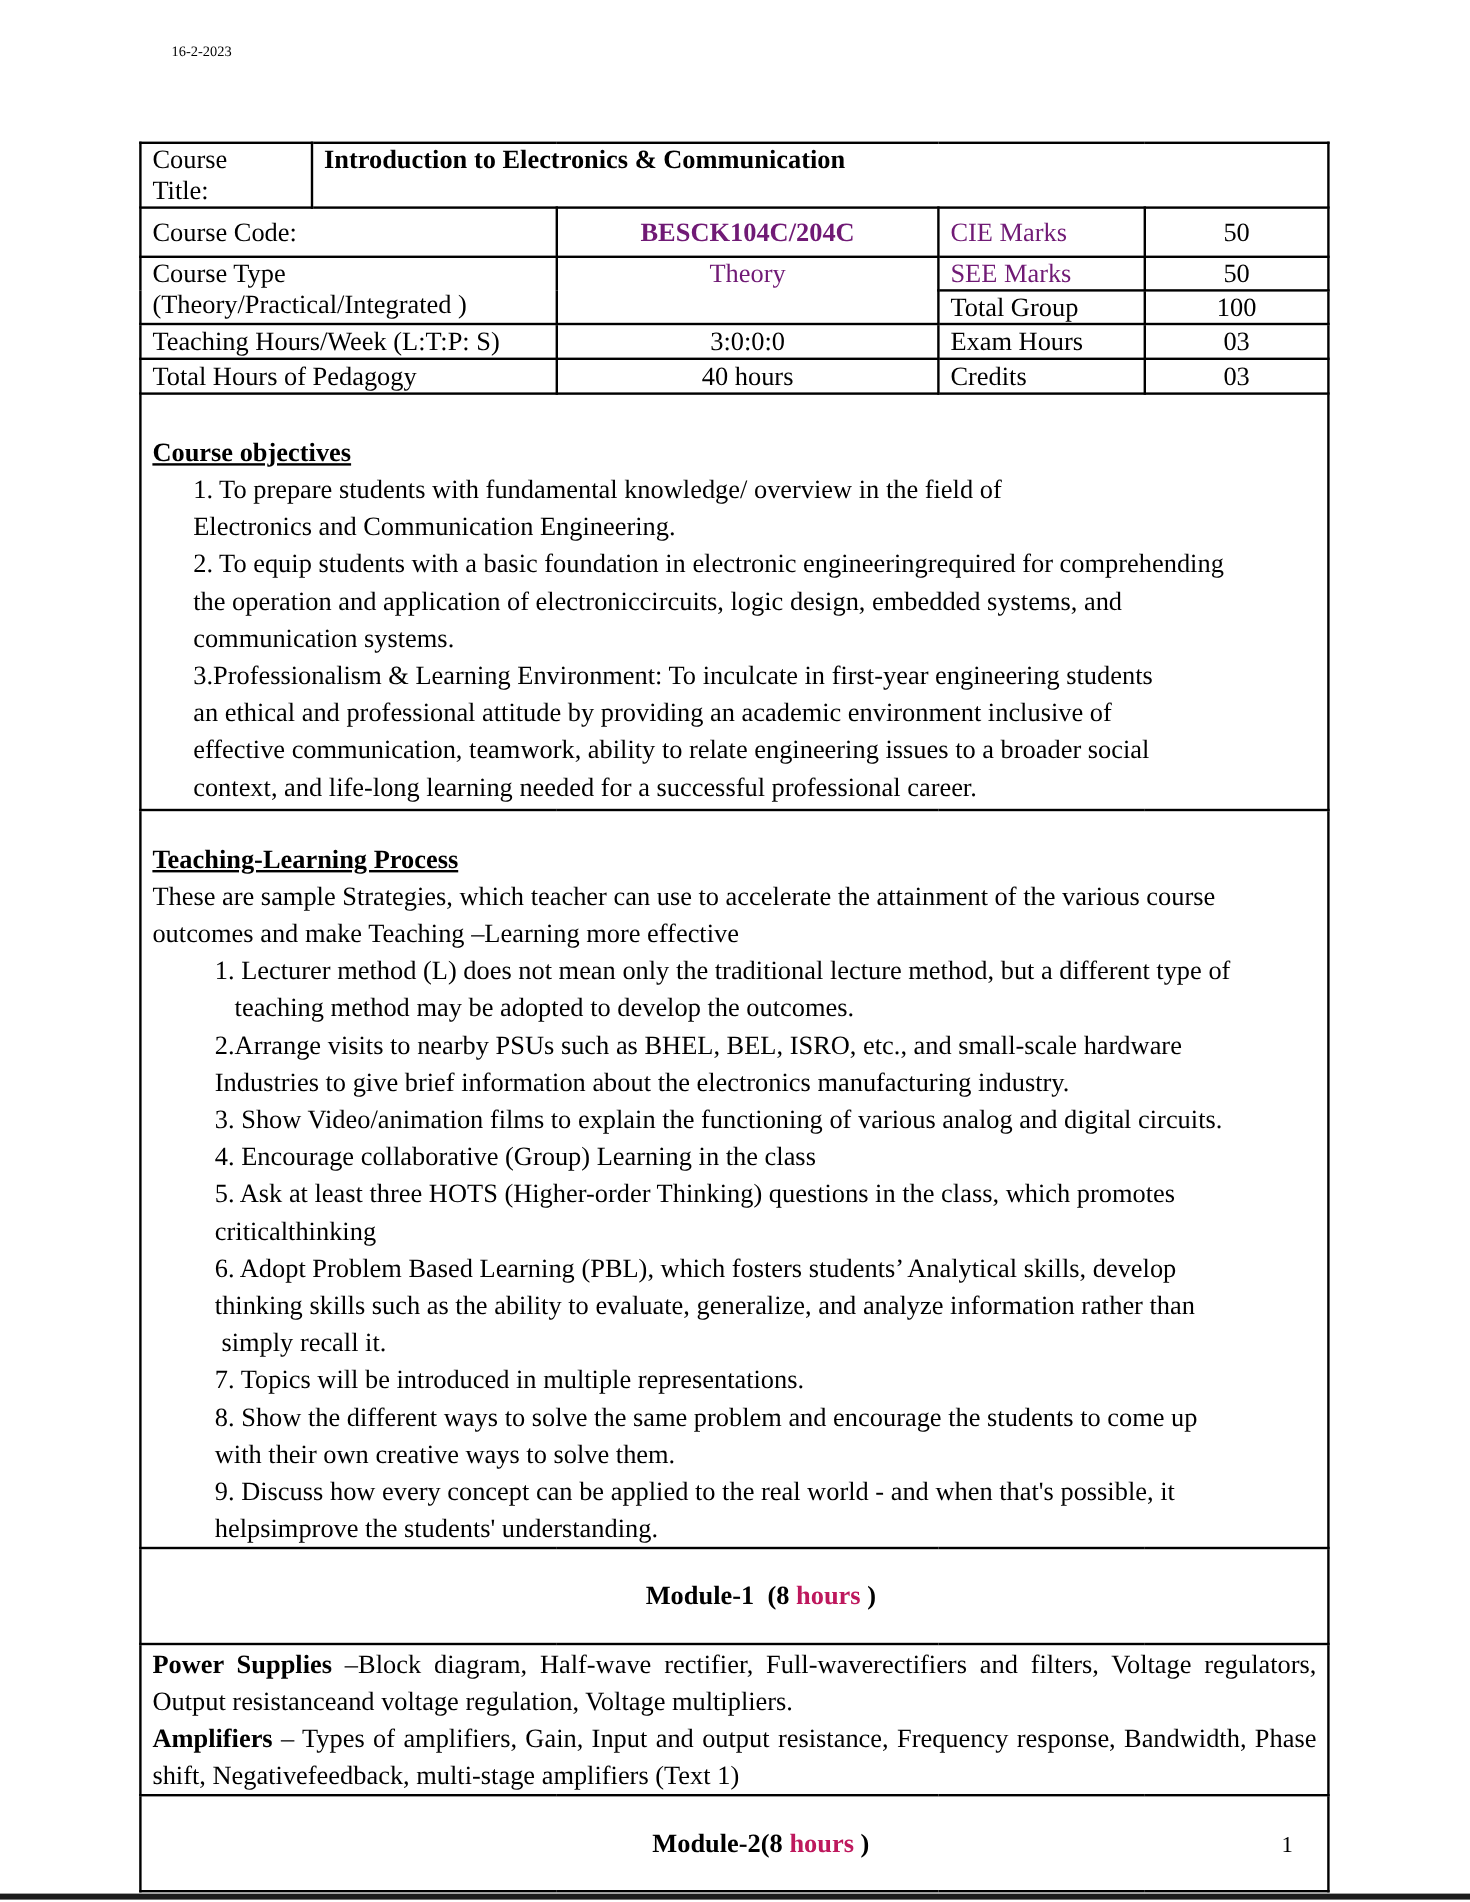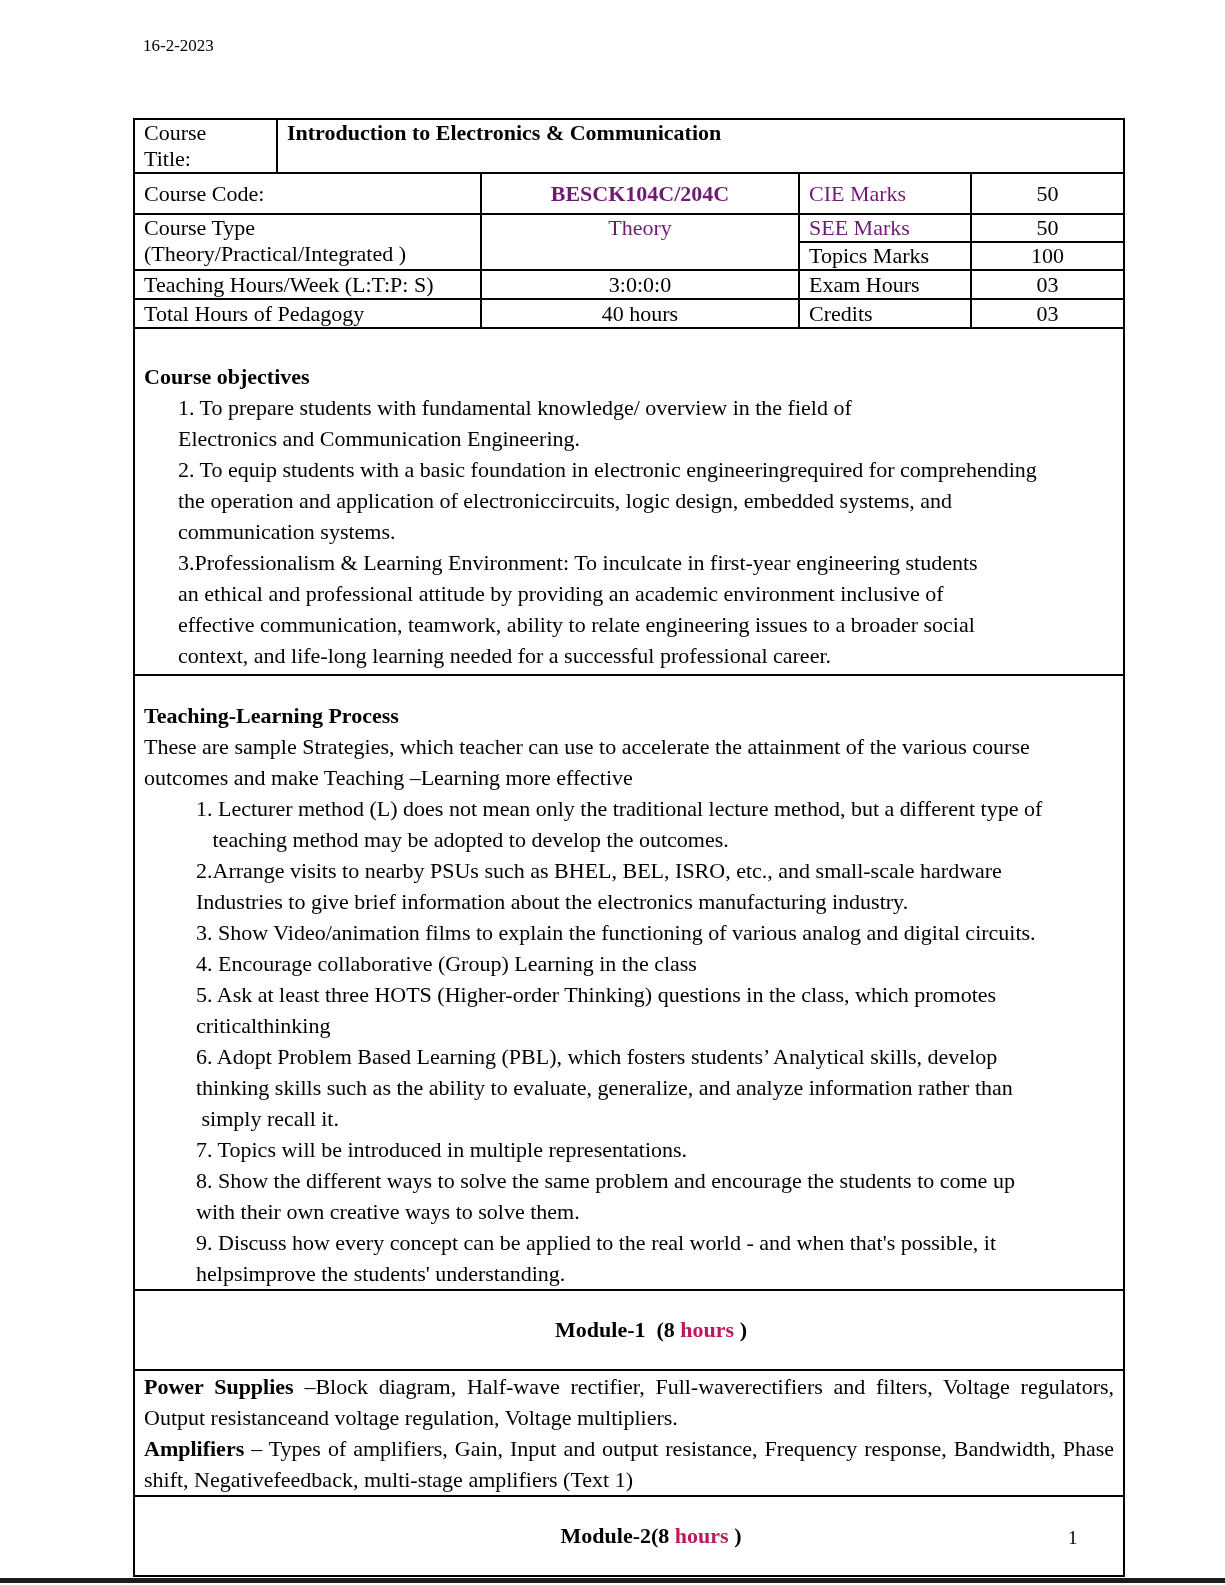--- a/index.html
+++ b/index.html
@@ -9,40 +9,40 @@
     height: 1585px;
     background: #ffffff;
     font-family: "Liberation Serif", serif;
     color: #000000;
     overflow: hidden;
   }
   .date {
     position: absolute;
     left: 143px;
     top: 36px;
-    font-size: 17px;
+    font-size: 12px;
     white-space: pre;
   }
   .page-number {
     position: absolute;
     left: 1068px;
     top: 1527px;
     font-size: 19px;
   }
   .bottom-edge {
     position: absolute;
     left: 0;
     top: 1578px;
     width: 1225px;
     height: 5px;
     background: #1c1c1c;
   }
   table.syllabus {
     position: absolute;
-    left: 133px;
+    left: 116px;
     top: 118px;
     width: 990px;
     border-collapse: collapse;
     table-layout: fixed;
   }
   table.syllabus td {
     border: 2px solid #000000;
     padding: 0 9px;
     font-size: 22px;
     vertical-align: middle;
@@ -52,21 +52,21 @@
   .top { vertical-align: top !important; }
   .center { text-align: center; }
   .bold { font-weight: bold; }
   .red { color: #701a75; }
   td.section {
     vertical-align: top;
     padding: 0 12px;
     font-size: 21px;
     line-height: 31px;
   }
-  .sec-heading { font-weight: bold; }
+  .sec-heading { font-weight: bold; text-decoration: underline; }
   .obj-pad { padding-top: 28px; }
   .tlp-pad { padding-top: 24px; }
   .obj-item { padding-left: 34px; }
   .tlp-item { padding-left: 52px; }
   td.module-header {
     text-align: center;
     font-weight: bold;
     font-size: 21px;
     padding: 0;
   }
@@ -111,21 +111,21 @@
 
     <tr style="height:28px">
       <td colspan="2" rowspan="2" class="prewrap top">Course Type
 (Theory/Practical/Integrated )</td>
       <td rowspan="2" class="center red top">Theory</td>
       <td class="red">SEE Marks</td>
       <td class="center">50</td>
     </tr>
 
     <tr style="height:28px">
-      <td>Topics Marks</td>
+      <td>Total Group</td>
       <td class="center">100</td>
     </tr>
 
     <tr style="height:29px">
       <td colspan="2">Teaching Hours/Week (L:T:P: S)</td>
       <td class="center">3:0:0:0</td>
       <td>Exam Hours</td>
       <td class="center">03</td>
     </tr>
 

